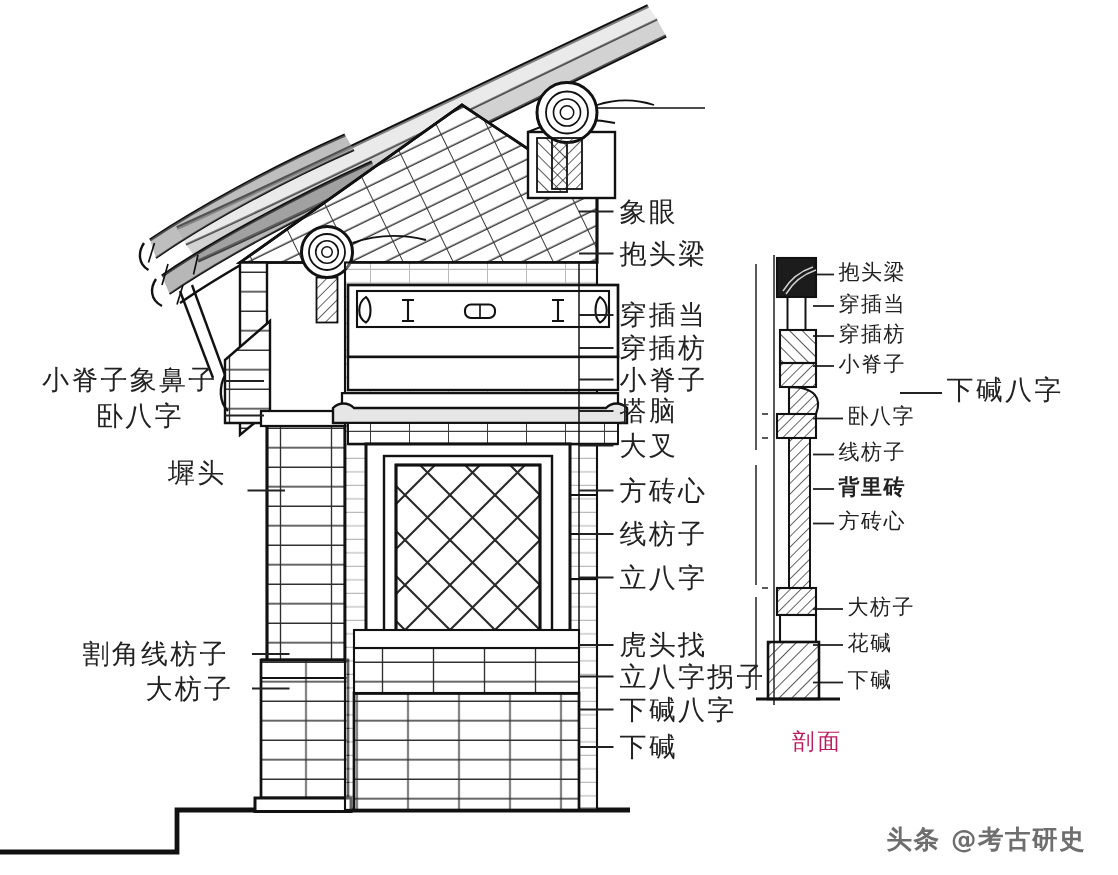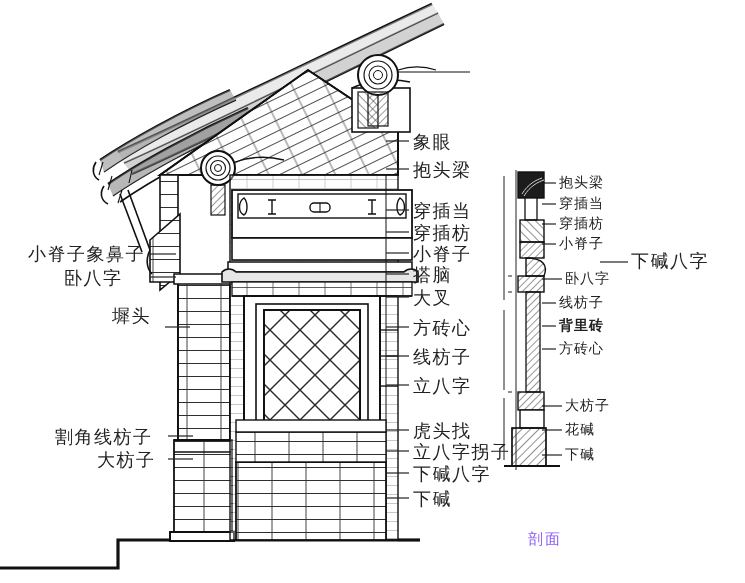--- a/index.html
+++ b/index.html
@@ -12,21 +12,21 @@
   #root{position:relative;width:745px;height:583px;background:#fff;}
   svg#drawing{position:absolute;left:0;top:0;width:745px;height:583px;}
   .lbl{
     position:absolute;white-space:nowrap;
     font-family:"DejaVu Sans","Liberation Sans",sans-serif;
     font-size:18px;letter-spacing:1.5px;color:#222;
     line-height:1;
   }
   .lbl.small{font-size:14px;letter-spacing:1px;}
   .caption{
-    position:absolute;font-size:15px;letter-spacing:2px;color:#8b5cf6;margin-top:45px;
+    position:absolute;font-size:15px;letter-spacing:2px;color:#be185d;
   }
   .watermark{
     position:absolute;font-size:17px;letter-spacing:1px;
     color:#555;font-weight:bold;opacity:.85;
   }
 </style>
 </head>
 <body>
 
 <div id="root">
@@ -339,14 +339,15 @@
       <div class="lbl small" style="left: 559px; top: 341px;">方砖心</div>
       <div class="lbl small" style="left: 565px; top: 398px;">大枋子</div>
       <div class="lbl small" style="left: 565px; top: 422px;">花碱</div>
       <div class="lbl small" style="left: 565px; top: 447px;">下碱</div>
     </div>
   <div id="labels-far-layer">
       <div class="lbl" style="left: 631px; top: 252px;">下碱八字</div>
     </div>
 
   <div class="caption" style="left: 528px; top: 485px;">剖面</div>
+  <div class="watermark" style="left: 591px; top: 548px;">头条 @考古研史</div>
 
 </div>
 
 </body></html>

